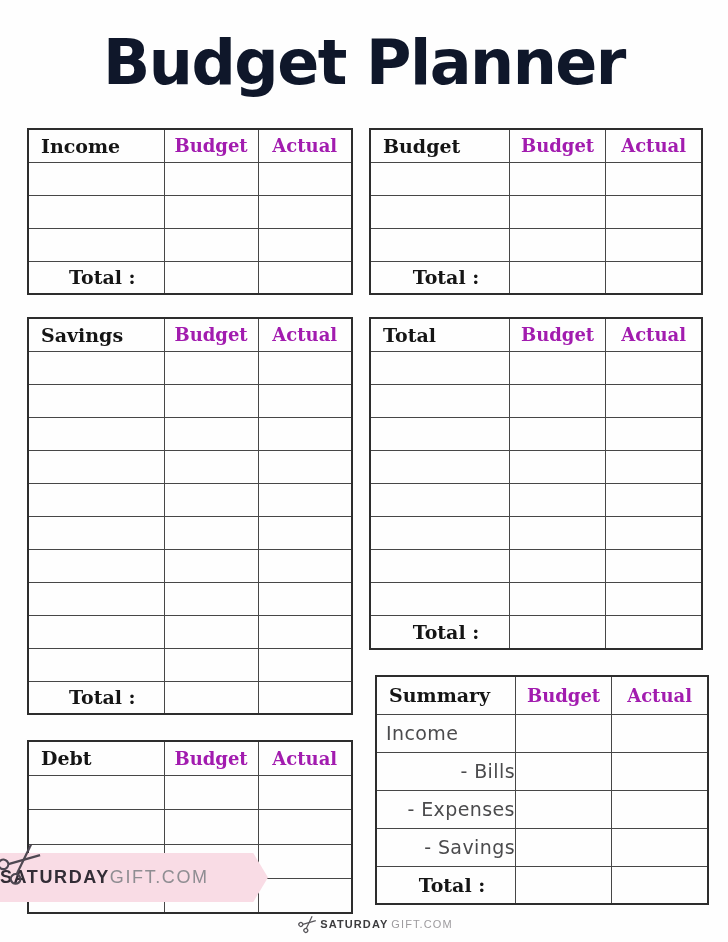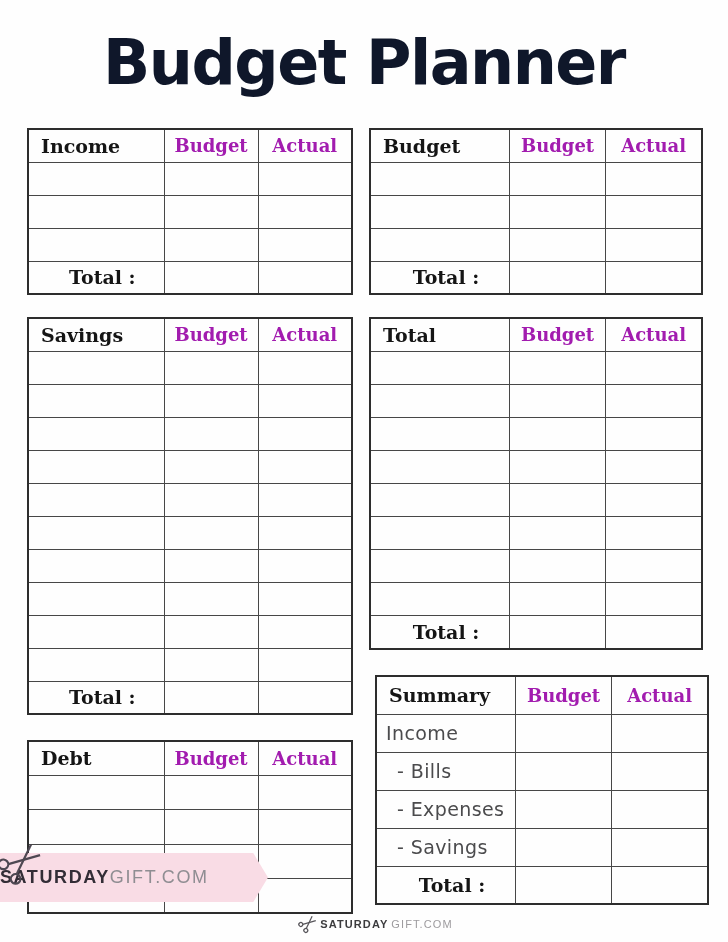--- a/index.html
+++ b/index.html
@@ -36,21 +36,21 @@
     color:#a21caf; text-align:center;
   }
   td.totlbl {
     font-family:"DejaVu Serif", serif; font-weight:bold; font-size:19px;
     color:#151515; text-align:center; padding-left:12px;
   }
   td.sumlbl {
     font-family:"DejaVu Sans", sans-serif; font-size:19px; letter-spacing:0.4px;
     color:#4b4b4d; text-align:left; padding-left:9px;
   }
-  td.sumlbl.indent { padding-left:20px; }
+  td.sumlbl.indent { padding-left:20px;text-align:right; }
 
   #t-income   { left:27px;  top:128px; width:326px; height:164px; }
   #t-savings  { left:369px; top:128px; width:334px; height:164px; }
   #t-expenses { left:27px;  top:317px; width:326px; height:396px; }
   #t-bills    { left:369px; top:317px; width:334px; height:333px; }
   #t-debt     { left:27px;  top:740px; width:326px; height:174px; }
   #t-summary  { left:375px; top:675px; width:334px; height:230px; }
 
   
   .banner { position:absolute; left:0; top:853px; width:268px; height:49px; z-index:5; }

